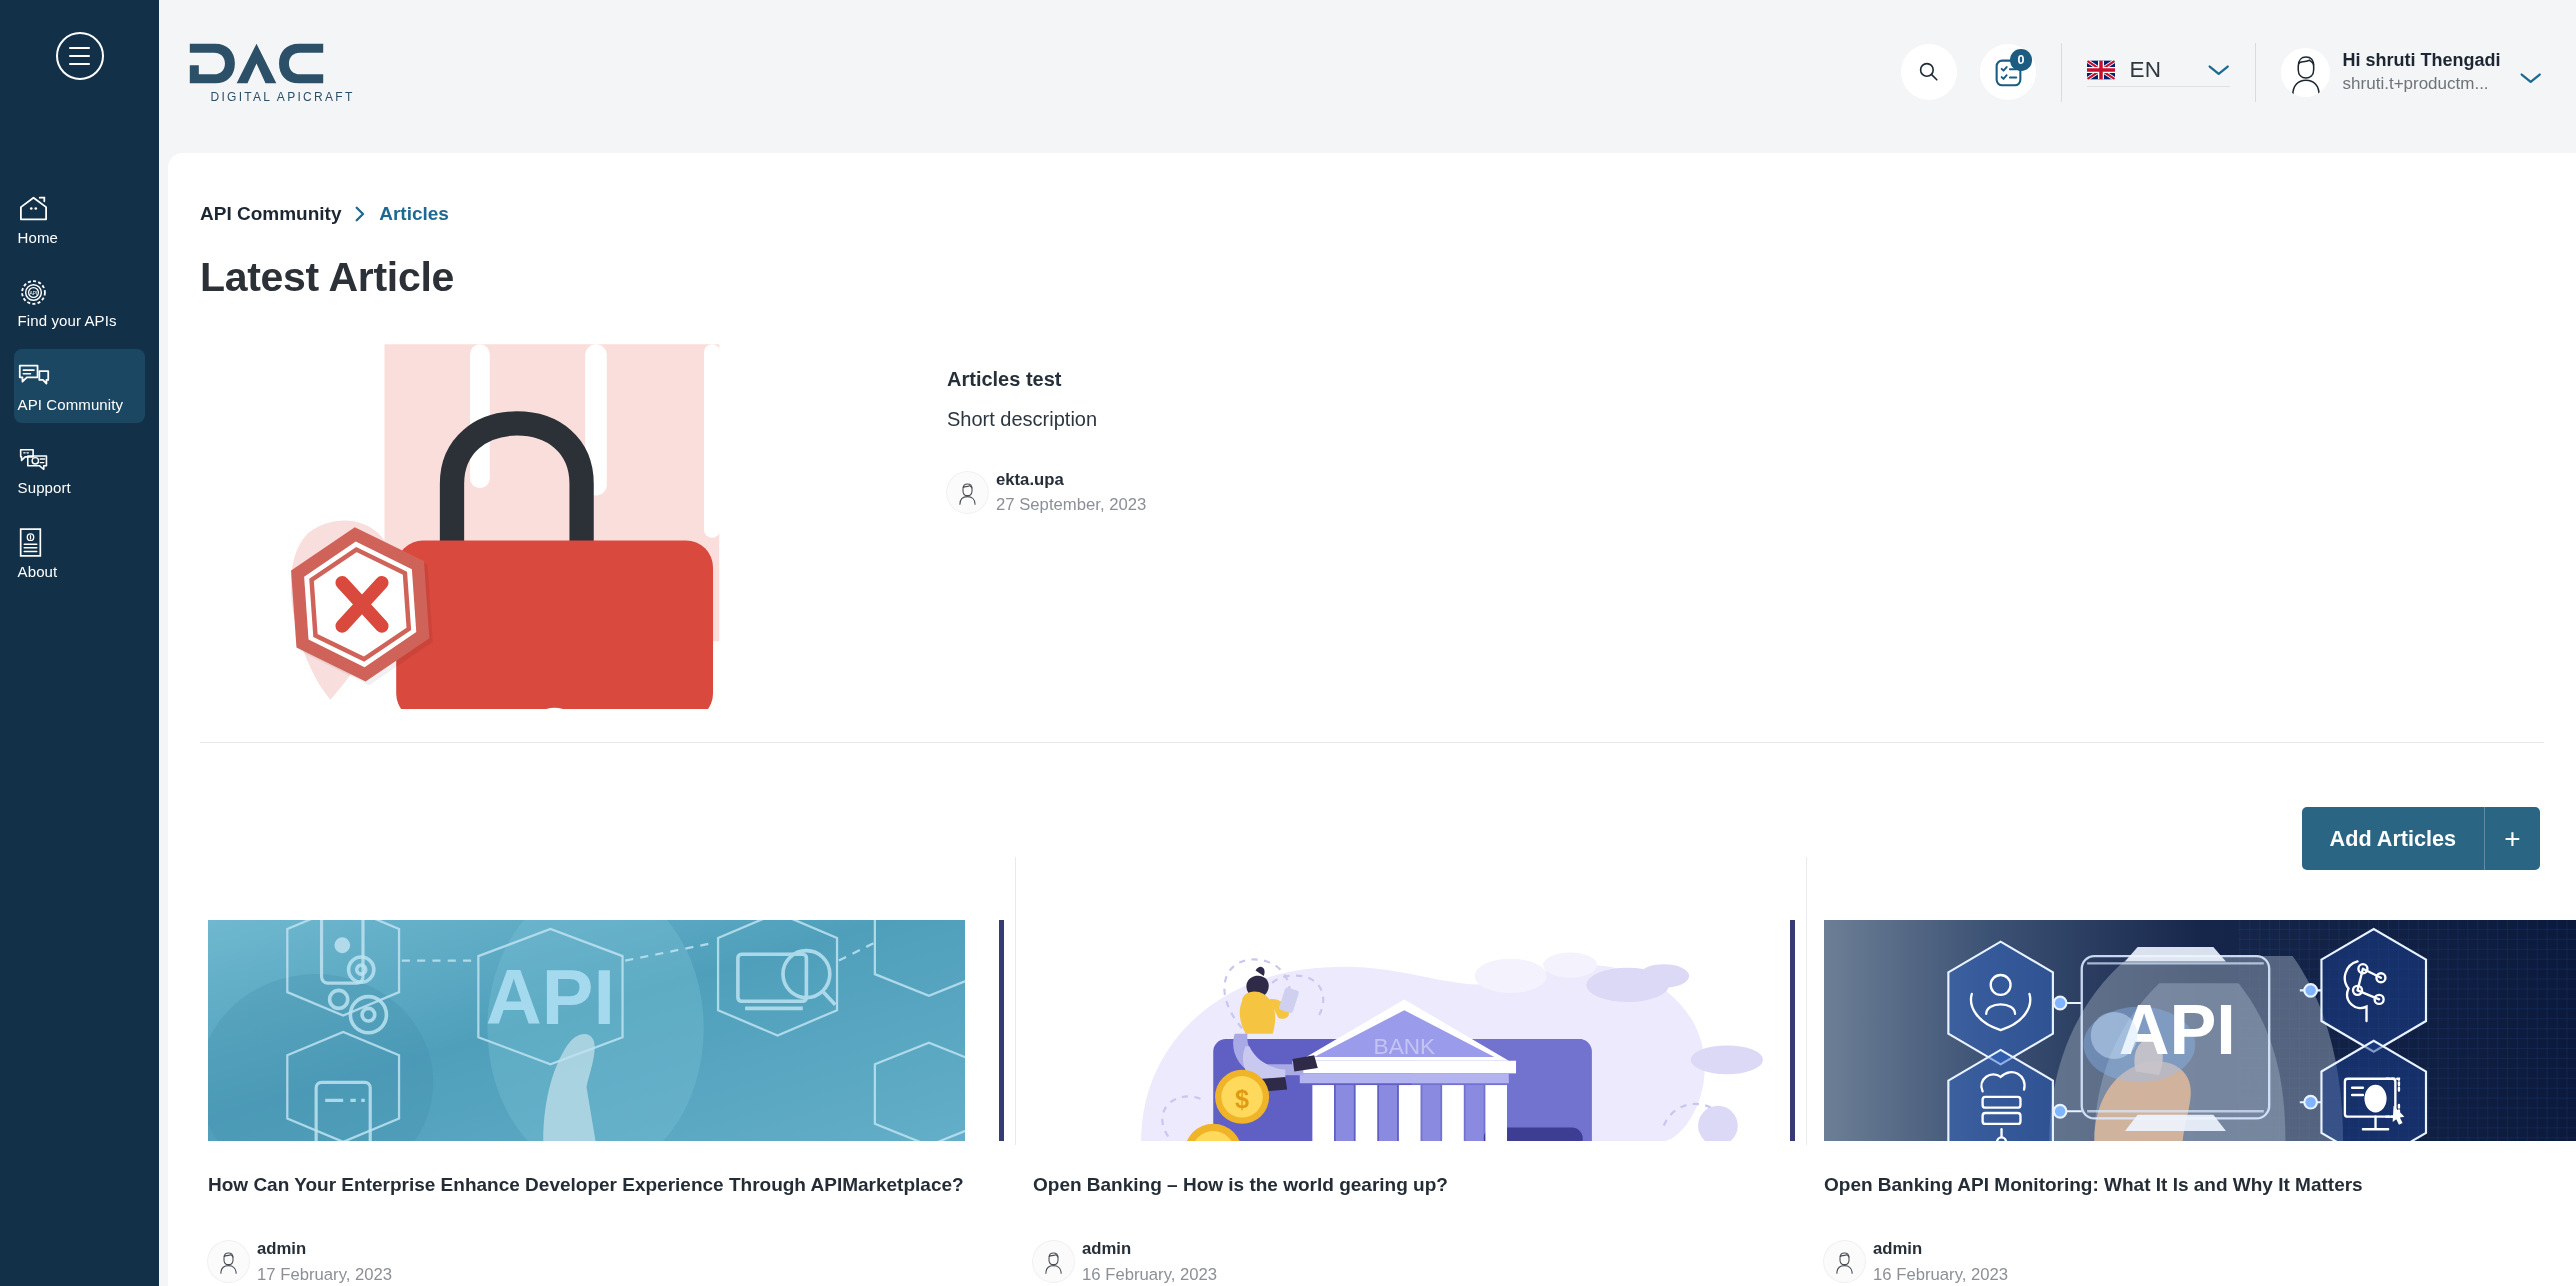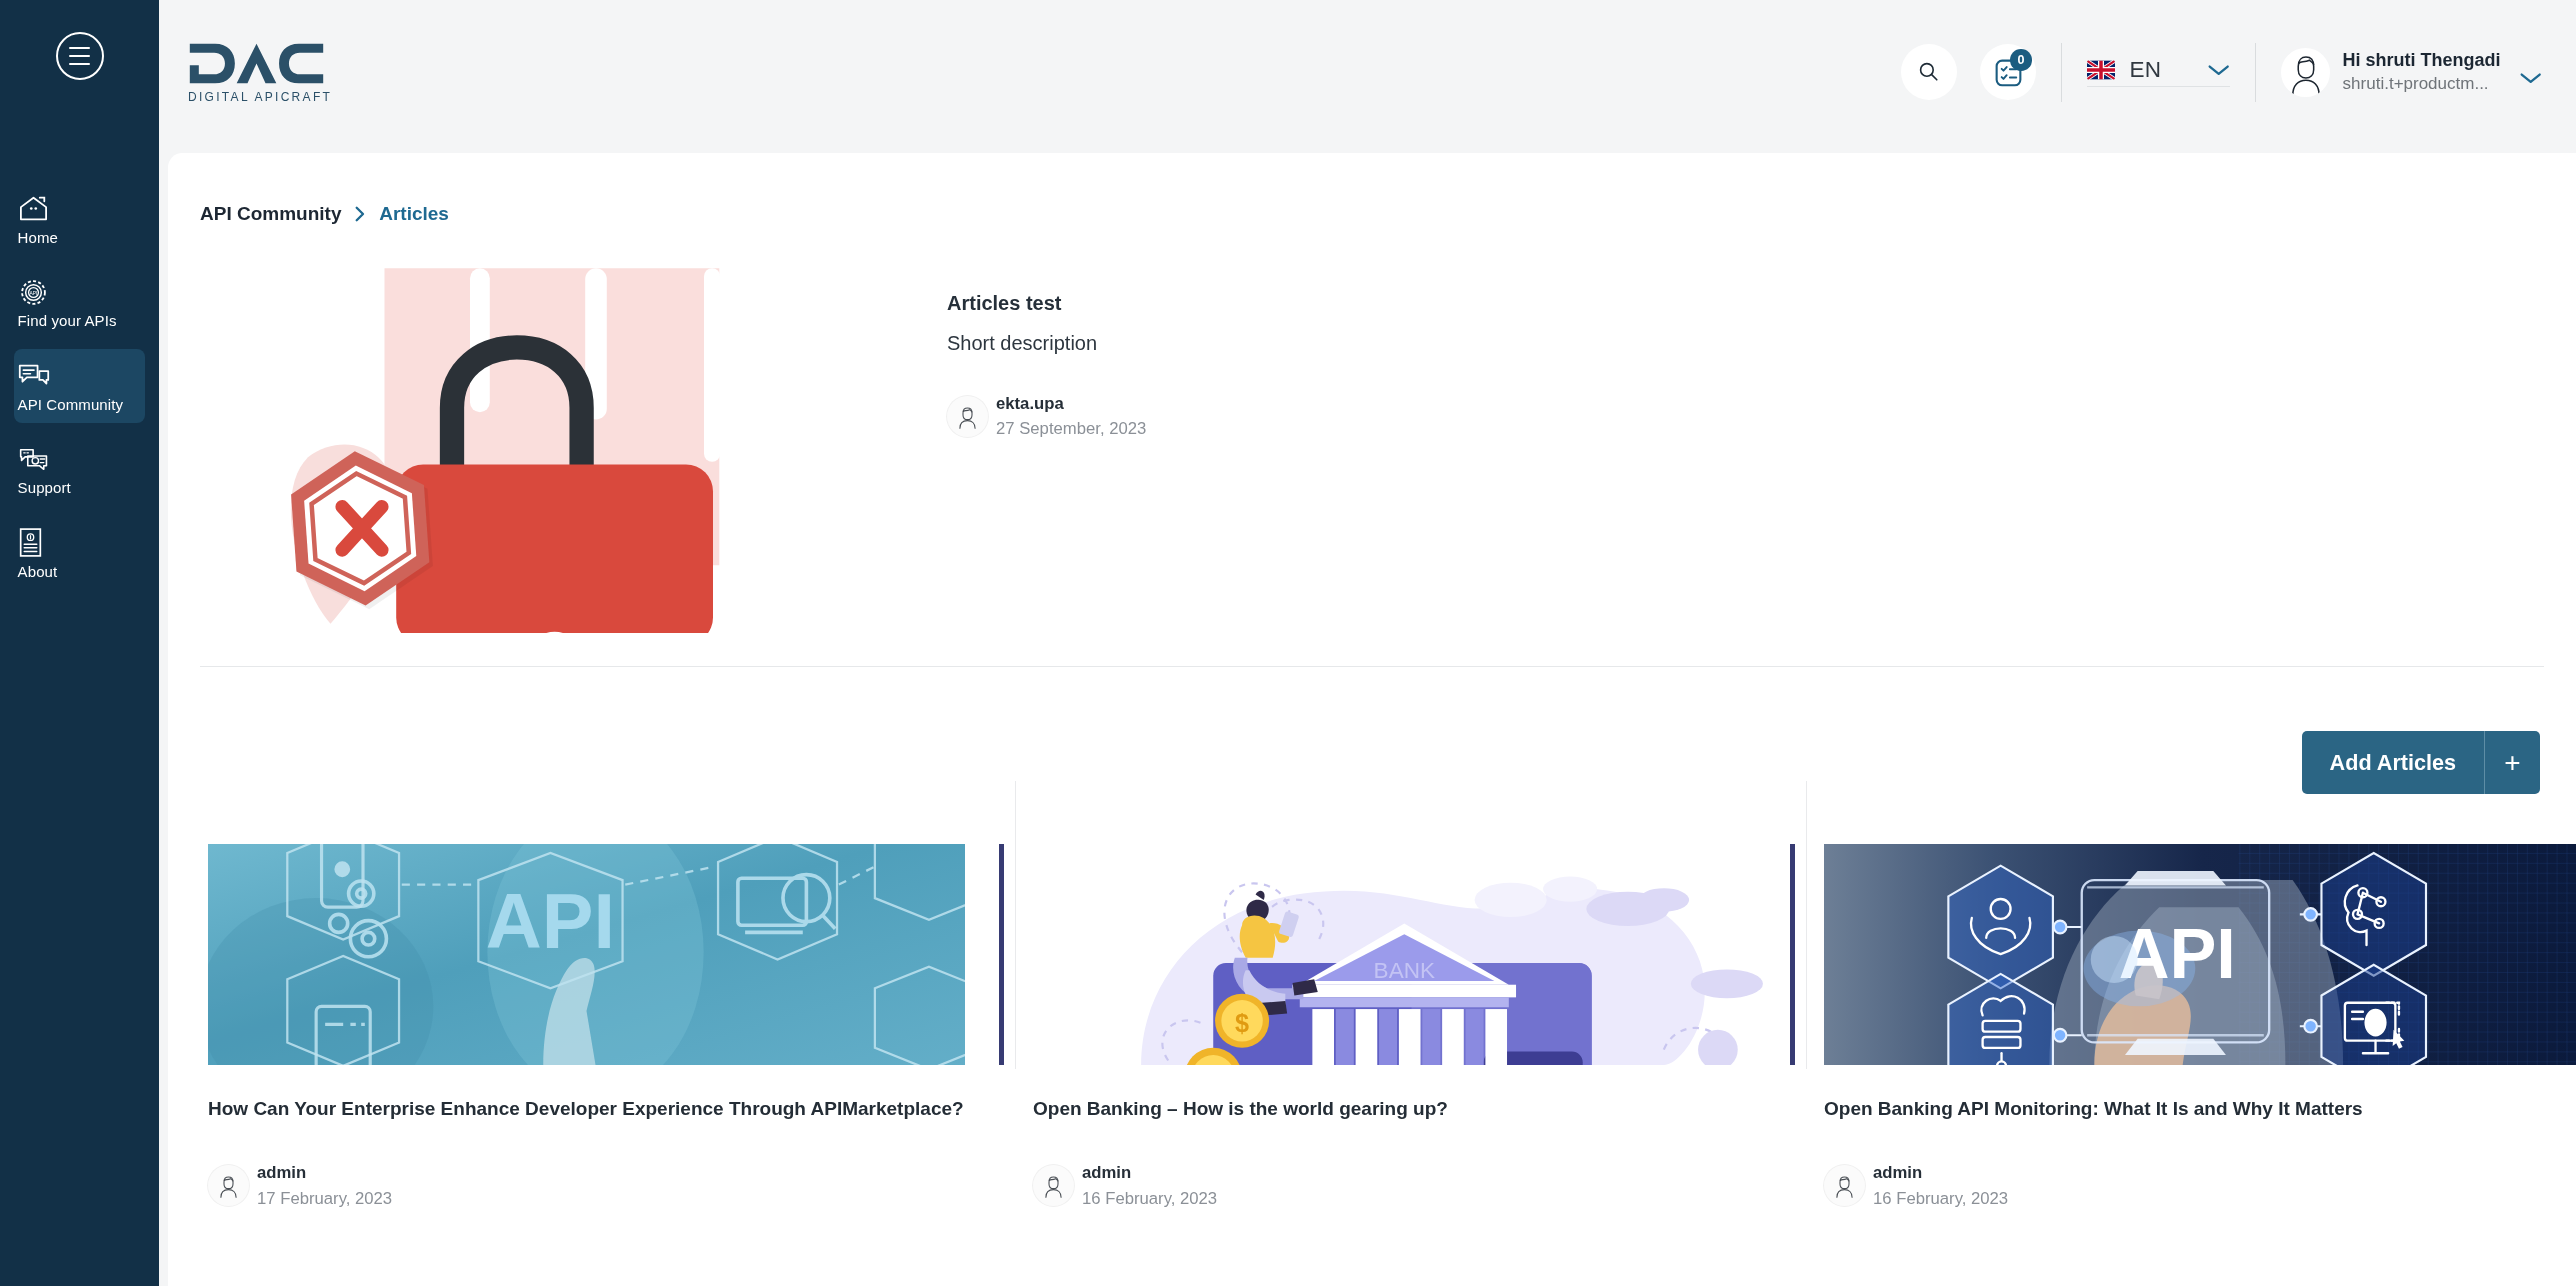--- a/index.html
+++ b/index.html
@@ -85,20 +85,21 @@
     display: flex; flex-direction: column;
     cursor: pointer;
   }
   #logo .mark { display:block; }
   #logo .wordmark {
     margin-top: 2.7px;
     font-size: 12px;
     letter-spacing: 2.3px;
     color: #2b5068;
     font-family: "Liberation Sans", sans-serif;
+    text-align: center;
   }
 
   #topbar-right {
     margin-left: auto;
     margin-right: 34px;
     display: flex;
     align-items: center;
     gap: 0;
     height: 100%;
   }
@@ -446,20 +447,21 @@
 <div id="content">
 
   <div id="breadcrumb">
     <span id="bc-root">API Community</span>
     <svg width="12.6" height="18" viewBox="0 0 14 20" fill="none">
       <path d="M3 3 L10 10 L3 17" stroke="#1e6991" stroke-width="2.6" stroke-linecap="round" stroke-linejoin="round"></path>
     </svg>
     <span id="bc-current">Articles</span>
   </div>
 
+  <h1 id="page-title">Latest Article</h1>
 
   <div id="featured">
 
     <div id="featured-img">
       <svg width="612" height="365" viewBox="0 0 680 405" style="position:absolute;left:0;top:0;">
 
         <rect x="205" y="0" width="372" height="330" fill="#fadedc"></rect>
         <rect x="300" y="0" width="22" height="160" rx="11" fill="#ffffff"></rect>
         <rect x="428" y="0" width="24" height="168" rx="12" fill="#ffffff"></rect>
         <rect x="560" y="0" width="18" height="215" rx="9" fill="#ffffff"></rect>

